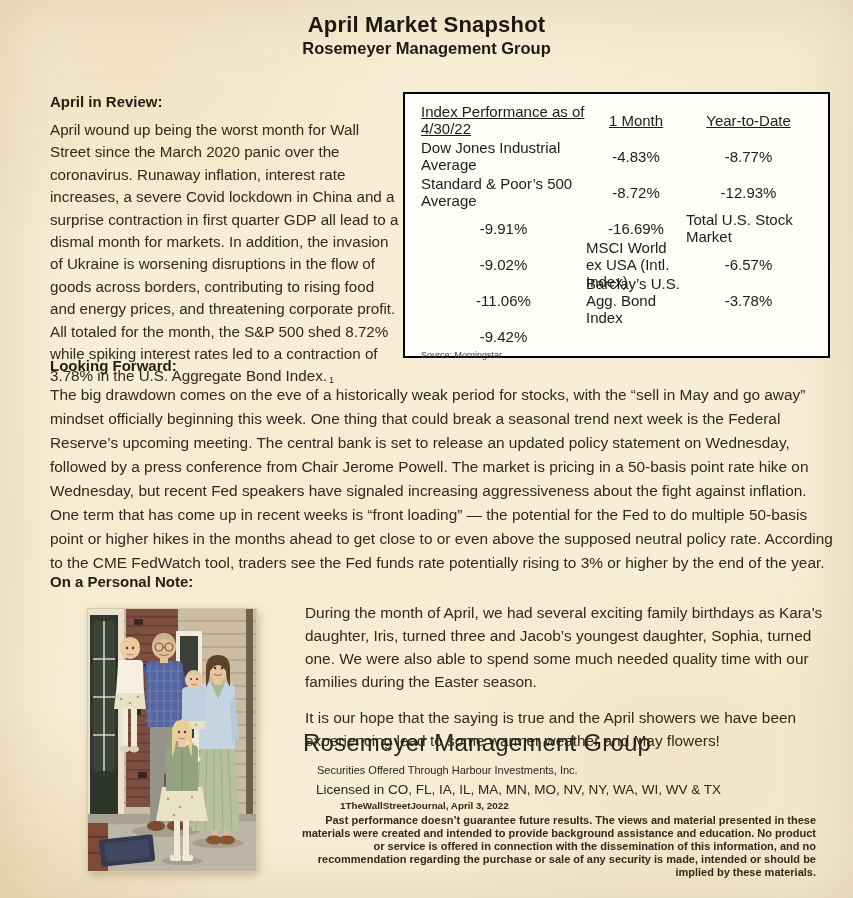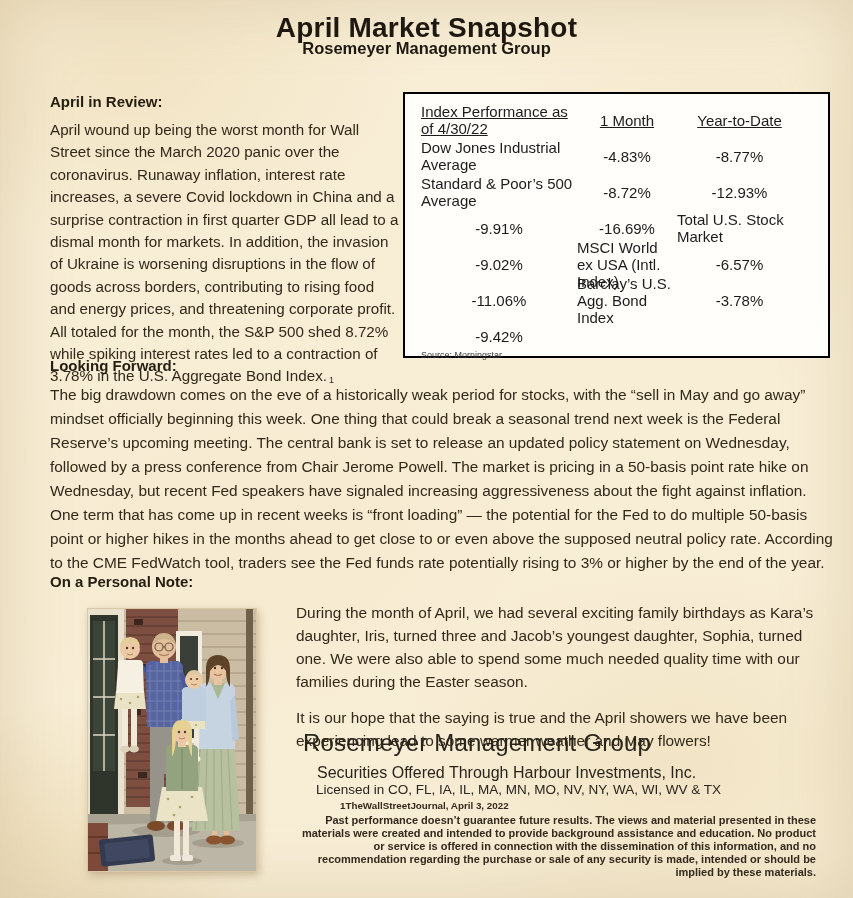--- a/index.html
+++ b/index.html
@@ -19,21 +19,21 @@
       radial-gradient(ellipse 500px 320px at 30% 60%, rgba(243,230,198,.4), rgba(243,230,198,0) 70%),
       radial-gradient(ellipse 420px 300px at 80% 85%, rgba(235,218,180,.5), rgba(235,218,180,0) 70%),
       radial-gradient(ellipse 300px 220px at 5% 95%, rgba(229,209,166,.5), rgba(229,209,166,0) 70%);
     box-shadow:inset 0 0 70px rgba(168,138,88,.30);
     color:#2e2617;
   }
   .abs{position:absolute;}
   
   .page-title{
     width:100%;text-align:center;top:12px;
-    font-size:28px;font-weight:bold;color:#1e1810;
+    font-size:22px;font-weight:bold;color:#1e1810;
     letter-spacing:.2px;
   }
   .page-subtitle{
     width:100%;text-align:center;top:39px;
     font-size:16.5px;font-weight:bold;color:#1e1810;
   }
   
   .sec-heading{
     font-size:15px;font-weight:bold;color:#241d10;
   }
@@ -44,21 +44,21 @@
     font-size:15.2px;line-height:22.4px;color:#32291a;
     text-align:left;
   }
   .footnote-mark{font-size:9px;vertical-align:-2px;padding-left:2px;}
   
   #index-table{
     left:403px;top:92px;width:427px;height:266px;
     background:#fffefb;
     border:2px solid #000;
     box-sizing:border-box;
-    padding:8px 26px 0 16px;
+    padding:8px 17px 0 16px;
     color:#1c1c1c;
   }
   .tbl-grid{
     display:grid;
     grid-template-columns:1fr 100px 125px;
     align-items:center;
   }
   .tbl-grid .cell{height:36px;display:flex;align-items:center;font-size:15px;}
   .tbl-grid .num{justify-content:center;}
   .tbl-grid .hdr{text-decoration:underline;}
@@ -72,30 +72,30 @@
   }
   
   #pn-heading{left:50px;top:573px;}
   #photo-frame{
     left:87px;top:608px;width:168px;height:262px;
     border:1px solid #d9c9a8;
     box-shadow:2px 3px 8px rgba(120,95,55,.35);
     overflow:hidden;background:#c7b9a2;
   }
   #pn-text{
-    left:296px;top:601px;width:532px;
+    left:305px;top:601px;width:532px;
     font-size:15.4px;line-height:23px;color:#32291a;
   }
   #pn-text p{margin:0 0 13px 0;}
   
   #company-name{
     left:303px;top:729px;
     font-size:24px;color:#2a251c;letter-spacing:.2px;
   }
-  #footer-line1{left:317px;top:764px;font-size:16px;color:#2a251c;}
+  #footer-line1{left:317px;top:764px;font-size:11px;color:#2a251c;}
   #footer-line2{left:316px;top:782px;font-size:13.5px;color:#2a251c;}
   #footer-footnote{left:340px;top:800px;font-size:9.8px;font-weight:bold;color:#33291c;}
   #disclaimer{
     left:290px;top:814px;width:526px;
     font-size:11px;line-height:13px;color:#33291c;font-weight:bold;text-align:right;
   }
 </style>
 </head>
 <body>
 

